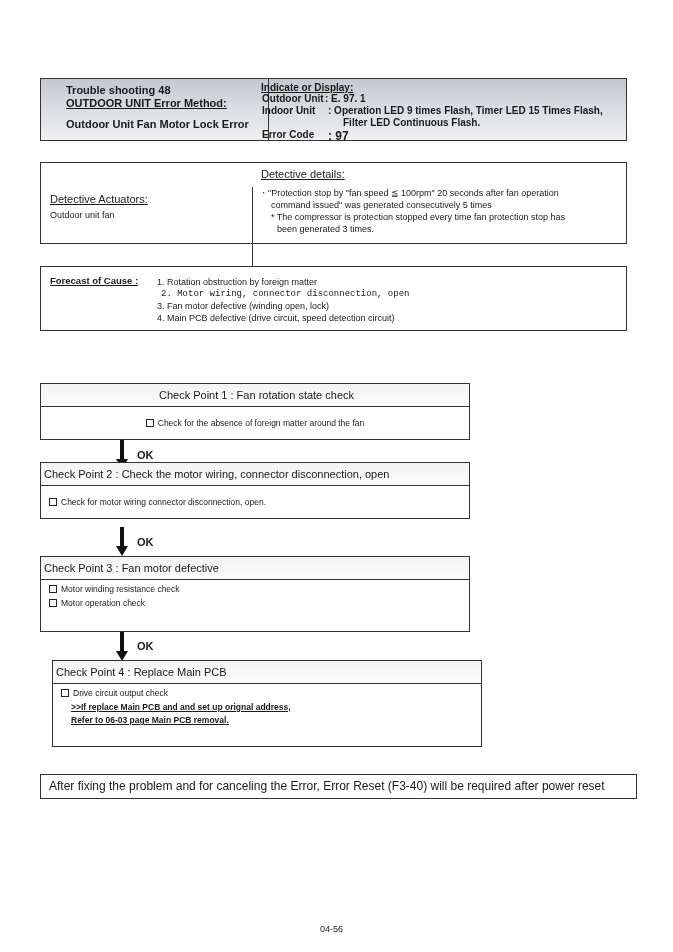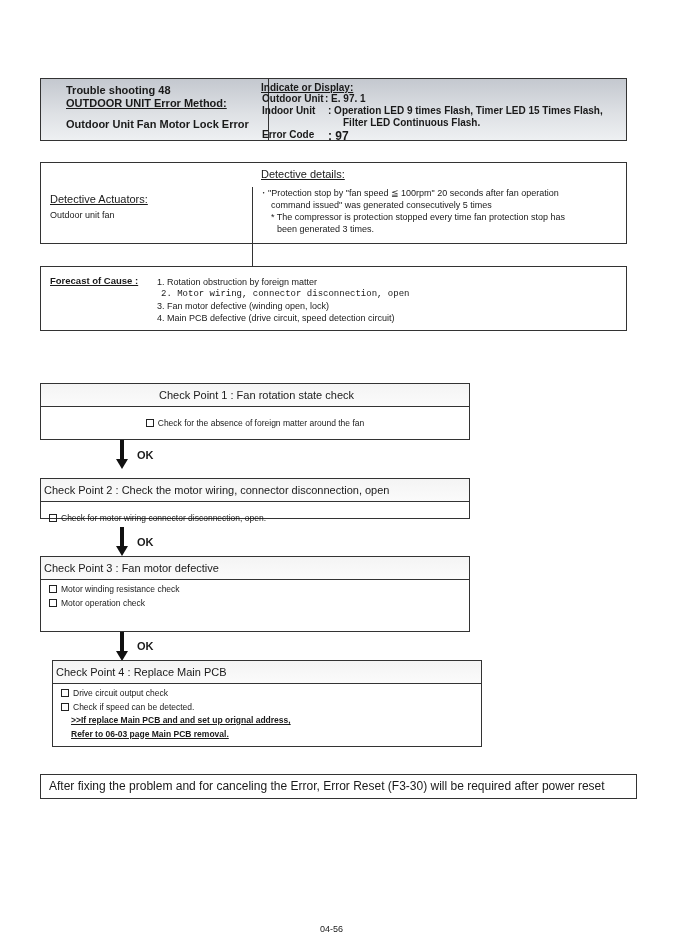--- a/index.html
+++ b/index.html
@@ -87,21 +87,21 @@
   <div class="cp-body" style="padding-top:10px;">
     <div><span class="cbx"></span><span>Check for the absence of foreign matter around the fan</span></div>
   </div>
 </div>
 <svg class="abs arrow" style="left:116px;top:440px;" viewBox="0 0 12 30">
   <rect x="4" y="0" width="4" height="20" fill="#111"></rect>
     <polygon points="0,19 12,19 6,29" fill="#111"></polygon>
 </svg>
 <div class="abs ok" style="left:137px;top:449px;">OK</div>
 
-<div class="abs cp" style="top:478px;height:41px;">
+<div class="abs cp" style="top:462px;height:57px;">
   <div class="cp-title">Check Point 2 : Check the motor wiring, connector disconnection, open</div>
   <div class="cp-body" style="padding-top:10px;">
     <div><span class="cbx"></span><span>Check for motor wiring connector disconnection, open.</span></div>
   </div>
 </div>
 <svg class="abs arrow" style="left:116px;top:527px;" viewBox="0 0 12 30">
   <rect x="4" y="0" width="4" height="20" fill="#111"></rect>
     <polygon points="0,19 12,19 6,29" fill="#111"></polygon>
 </svg>
 <div class="abs ok" style="left:137px;top:536px;">OK</div>
@@ -116,21 +116,20 @@
 <svg class="abs arrow" style="left:116px;top:632px;" viewBox="0 0 12 30">
   <rect x="4" y="0" width="4" height="20" fill="#111"></rect>
     <polygon points="0,19 12,19 6,29" fill="#111"></polygon>
 </svg>
 <div class="abs ok" style="left:137px;top:640px;">OK</div>
 
 <div class="abs cp" style="top:660px;height:87px;margin-left:12px;">
   <div class="cp-title">Check Point 4 : Replace Main PCB</div>
   <div class="cp-body" style="padding-top:3px;">
     <div><span class="cbx"></span><span>Drive circuit output check</span></div>
-    <div><span class="cbx"></span><span>Check if speed can be detected.</span></div>
     <div class="link">&gt;&gt;If replace Main PCB and and set up orignal address,</div>
     <div class="link">Refer to 06-03 page Main PCB removal.</div>
   </div>
 </div>
 
-<div class="abs note">After fixing the problem and for canceling  the Error, Error Reset (F3-30) will be required after power reset</div>
+<div class="abs note">After fixing the problem and for canceling  the Error, Error Reset (F3-40) will be required after power reset</div>
 
 <div class="abs pg">04-56</div>
 
 </body></html>

